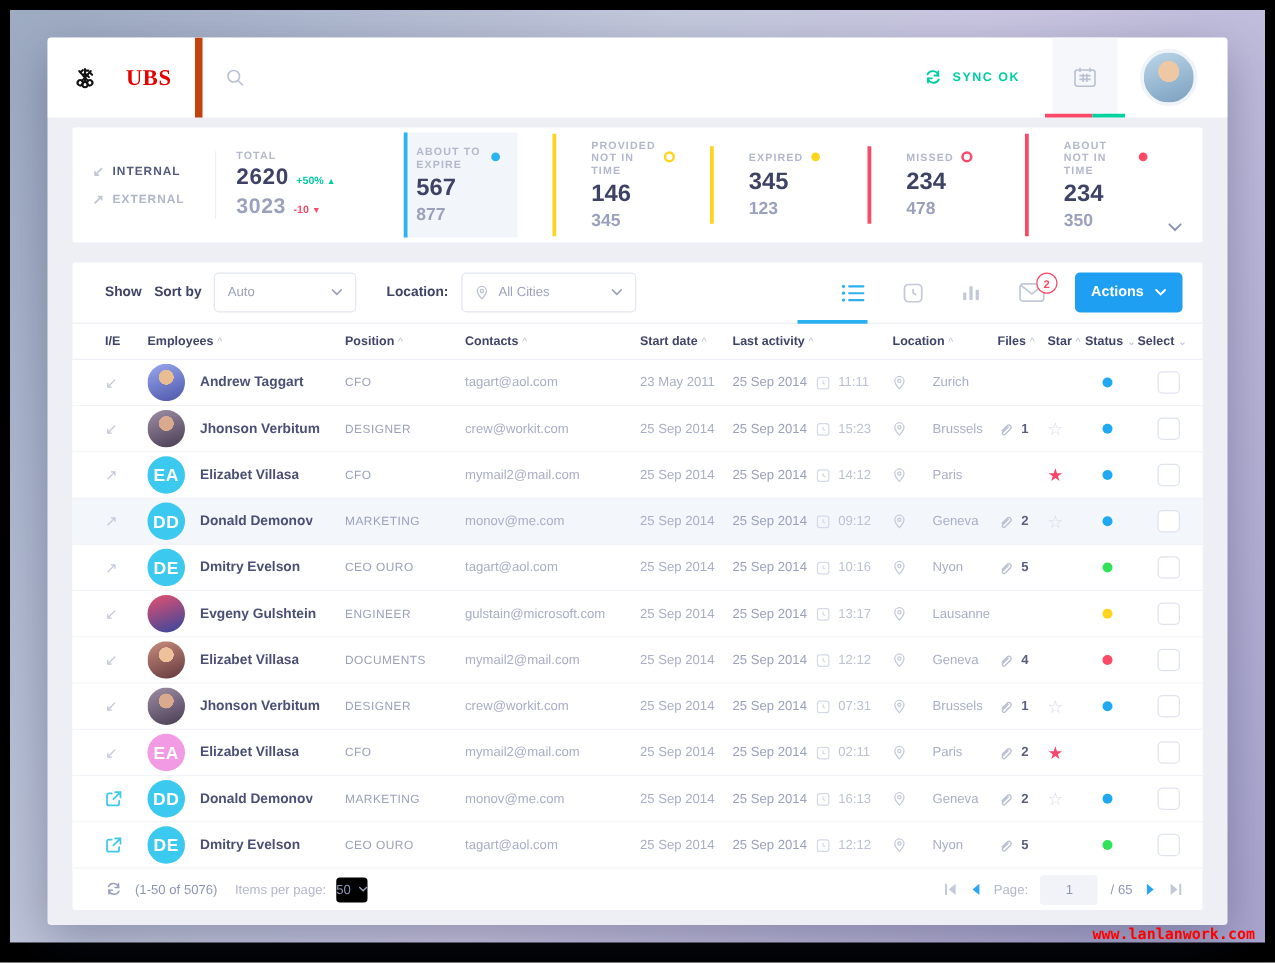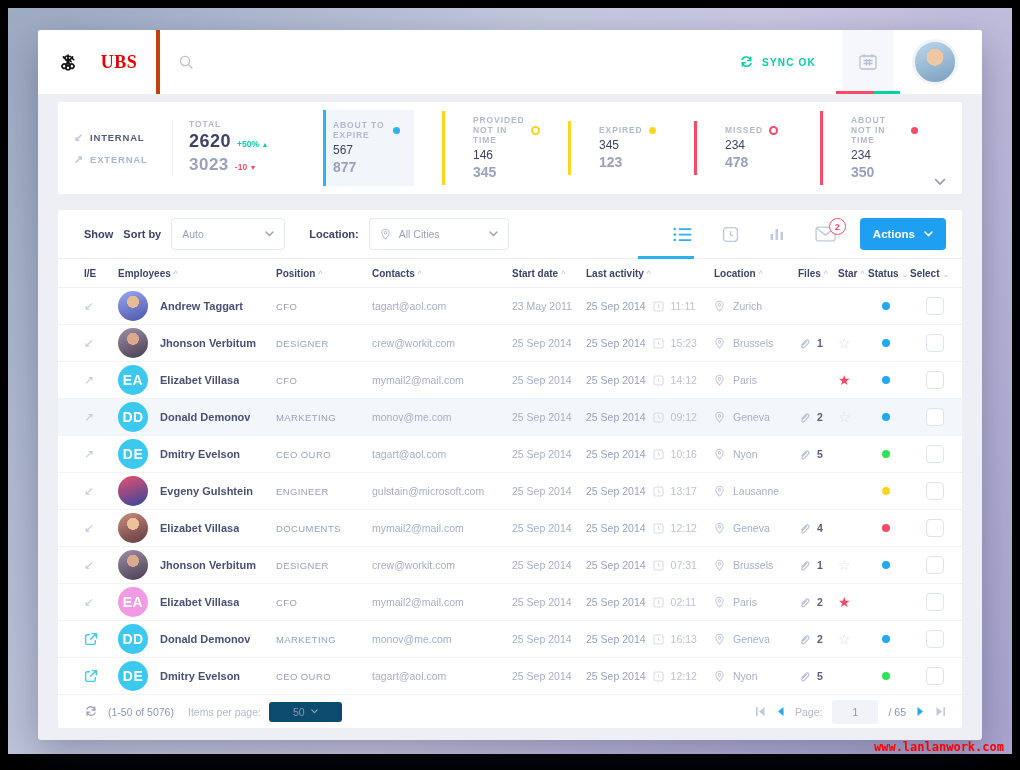--- a/index.html
+++ b/index.html
@@ -5,21 +5,21 @@
   html,body{margin:0;padding:0;}
   body{width:1020px;height:770px;background:#000;position:relative;overflow:hidden;
        font-family:"Liberation Sans", sans-serif;-webkit-font-smoothing:antialiased;}
   .frame{position:absolute;left:8px;top:8px;right:8px;bottom:16px;
          background:linear-gradient(120deg,#9dabc3 0%,#c6cbdf 38%,#ccc8e3 55%,#a9a5cf 100%);}
   .window{position:absolute;left:30px;top:22px;width:944px;height:710px;background:#edeff4;
           border-radius:3px;box-shadow:0 12px 40px rgba(30,35,70,.35);overflow:hidden;}
 
   
   .topbar{height:64px;background:#fff;display:flex;align-items:stretch;}
-  .logo-area{width:118px;border-right:4px solid #c2410c;display:flex;align-items:center;justify-content:center;gap:22px;}
+  .logo-area{width:118px;border-right:6px solid #c2410c;display:flex;align-items:center;justify-content:center;gap:22px;}
   .ubs-text{font-family:"Liberation Serif", serif;font-weight:bold;font-size:18px;color:#e60000;letter-spacing:.5px;}
   .search-area{flex:1;display:flex;align-items:center;padding-left:18px;color:#b9c0d2;}
   .topbar-right{display:flex;align-items:center;padding-right:24px;}
   .sync{display:flex;align-items:center;gap:8px;color:#00cfa4;font-size:10px;font-weight:bold;letter-spacing:1.2px;margin-right:26px;cursor:pointer;}
   .cal-btn{position:relative;width:52px;height:64px;background:#f5f7fa;display:flex;align-items:center;justify-content:center;}
   .cal-underline{position:absolute;left:-6px;right:-6px;bottom:0;height:3px;display:flex;}
   .cal-underline .u-red{flex:0 0 60%;background:#fb4a68;}
   .cal-underline .u-teal{flex:1;background:#00d3a0;}
   .avatar-top{width:40px;height:40px;border-radius:50%;margin-left:18px;border:3px solid #f0f3f7;
       background:radial-gradient(circle at 50% 38%, #eec8a4 0 26%, rgba(0,0,0,0) 27%),
@@ -38,21 +38,21 @@
   .slabel{font-size:8.5px;font-weight:bold;letter-spacing:.9px;color:#b3b8cc;}
   .t-row{display:flex;align-items:baseline;gap:6px;line-height:1.35;}
   .t-v1{font-size:18px;font-weight:800;color:#3e4366;letter-spacing:.5px;}
   .t-v2{font-size:17px;font-weight:bold;color:#9ba1bd;letter-spacing:.5px;}
   .t-delta{font-size:8.5px;font-weight:bold;}
   .d-up{color:#00cfa4;} .d-down{color:#fb4a68;}
   .tri{font-size:7px;}
   .scards{flex:1;display:flex;align-items:center;gap:28px;margin-left:18px;}
   .scard{flex:1;border-left:3px solid;padding:4px 0 4px 28px;cursor:pointer;}
   .scard .top{display:flex;align-items:center;gap:6px;margin-bottom:3px;}
-  .sv1{font-size:12px;font-weight:400;color:#3e4366;line-height:1.3;}
+  .sv1{font-size:19px;font-weight:700;color:#3e4366;line-height:1.3;}
   .sv2{font-size:14px;font-weight:bold;color:#9ba1bd;line-height:1.2;}
   .sdot{width:7px;height:7px;border-radius:50%;flex:0 0 auto;}
   .c-blue{border-color:#2bb3f4;} .c-blue .sdot{background:#2bb3f4;}
   .c-yellow{border-color:#ffd41f;} .c-yellow .sdot{background:#ffd41f;}
   .c-red{border-color:#fb4a68;} .c-red .sdot{background:#fb4a68;}
   .sdot.outline{background:#fff !important;border:2px solid;width:5px;height:5px;}
   .c-yellow .sdot.outline{border-color:#ffd41f;} .c-red .sdot.outline{border-color:#fb4a68;}
   .scard.active{background:#f2f5fa;padding:10px 14px 10px 7px;margin:-6px 0;}
   .stats-chevron{position:absolute;right:16px;bottom:8px;color:#8f96b5;cursor:pointer;}
 
@@ -91,36 +91,36 @@
   .tr.ie-link .lnk{display:inline-flex;}
   .avatar{width:30px;height:30px;border-radius:50%;flex:0 0 auto;margin-right:12px;
           display:flex;align-items:center;justify-content:center;}
   .avatar.init{color:#fff;font-size:14px;font-weight:bold;letter-spacing:.5px;}
   .name{font-size:11px;font-weight:bold;color:#4a4f74;white-space:nowrap;overflow:hidden;}
   .c-pos{font-size:9.5px;color:#9aa0bb;letter-spacing:.4px;}
   .c-mail,.c-start{font-size:10.5px;color:#a9aec7;}
   .c-act{font-size:10.5px;color:#9ba1bd;gap:7px;}
   .c-act .time{color:#bcc2d4;}
   .act-ic{display:inline-flex;color:#d5daea;}
-  .c-loc{font-size:10.5px;color:#a9aec7;gap:8px;}
+  .c-loc{font-size:10.5px;color:#a9aec7;gap:21px;}
   .c-loc svg{color:#c3c9da;flex:0 0 auto;}
   .c-files{gap:6px;font-size:10.5px;font-weight:bold;color:#5a5f82;}
   .c-files svg{color:#b9bfd2;}
   .c-star .star{font-size:14px;line-height:1;}
   .c-star.star-outline .star{color:#d7dbe8;}
   .c-star.star-filled .star{color:#f5476b;}
   .c-status{padding-left:14px;}
   .dot{width:8px;height:8px;border-radius:50%;}
   .c-sel{justify-content:flex-end;padding-right:2px;}
   .cb{width:16px;height:16px;border:1px solid #dfe3ee;border-radius:4px;background:#fff;}
 
   
   .tfoot{flex:1;display:flex;align-items:center;padding:0 16px 0 26px;font-size:10.5px;color:#b3b8cc;}
   .tfoot .range{color:#8f96b5;margin:0 14px 0 10px;}
-  .pp-box{background:#0c4a6e;border-radius:3px;padding:4px 24px;color:#8f96b5;display:flex;align-items:center;gap:6px;
+  .pp-box{background:#000000;border-radius:3px;padding:4px 0;color:#8f96b5;display:flex;align-items:center;gap:6px;
           margin-left:8px;cursor:pointer;}
   .pager{margin-left:auto;display:flex;align-items:center;gap:10px;}
   .pg-btn{display:inline-flex;cursor:pointer;}
   .page-input{width:42px;height:22px;background:#f1f3f8;border:none;border-radius:3px;text-align:center;
               color:#8f96b5;font-size:10.5px;font-family:inherit;}
   .pages-total{color:#8f96b5;}
 
   .watermark{position:absolute;right:8px;bottom:0px;color:#f00;font-family:"DejaVu Sans Mono", monospace;
              font-size:12px;font-weight:bold;}
   svg{display:block;}

